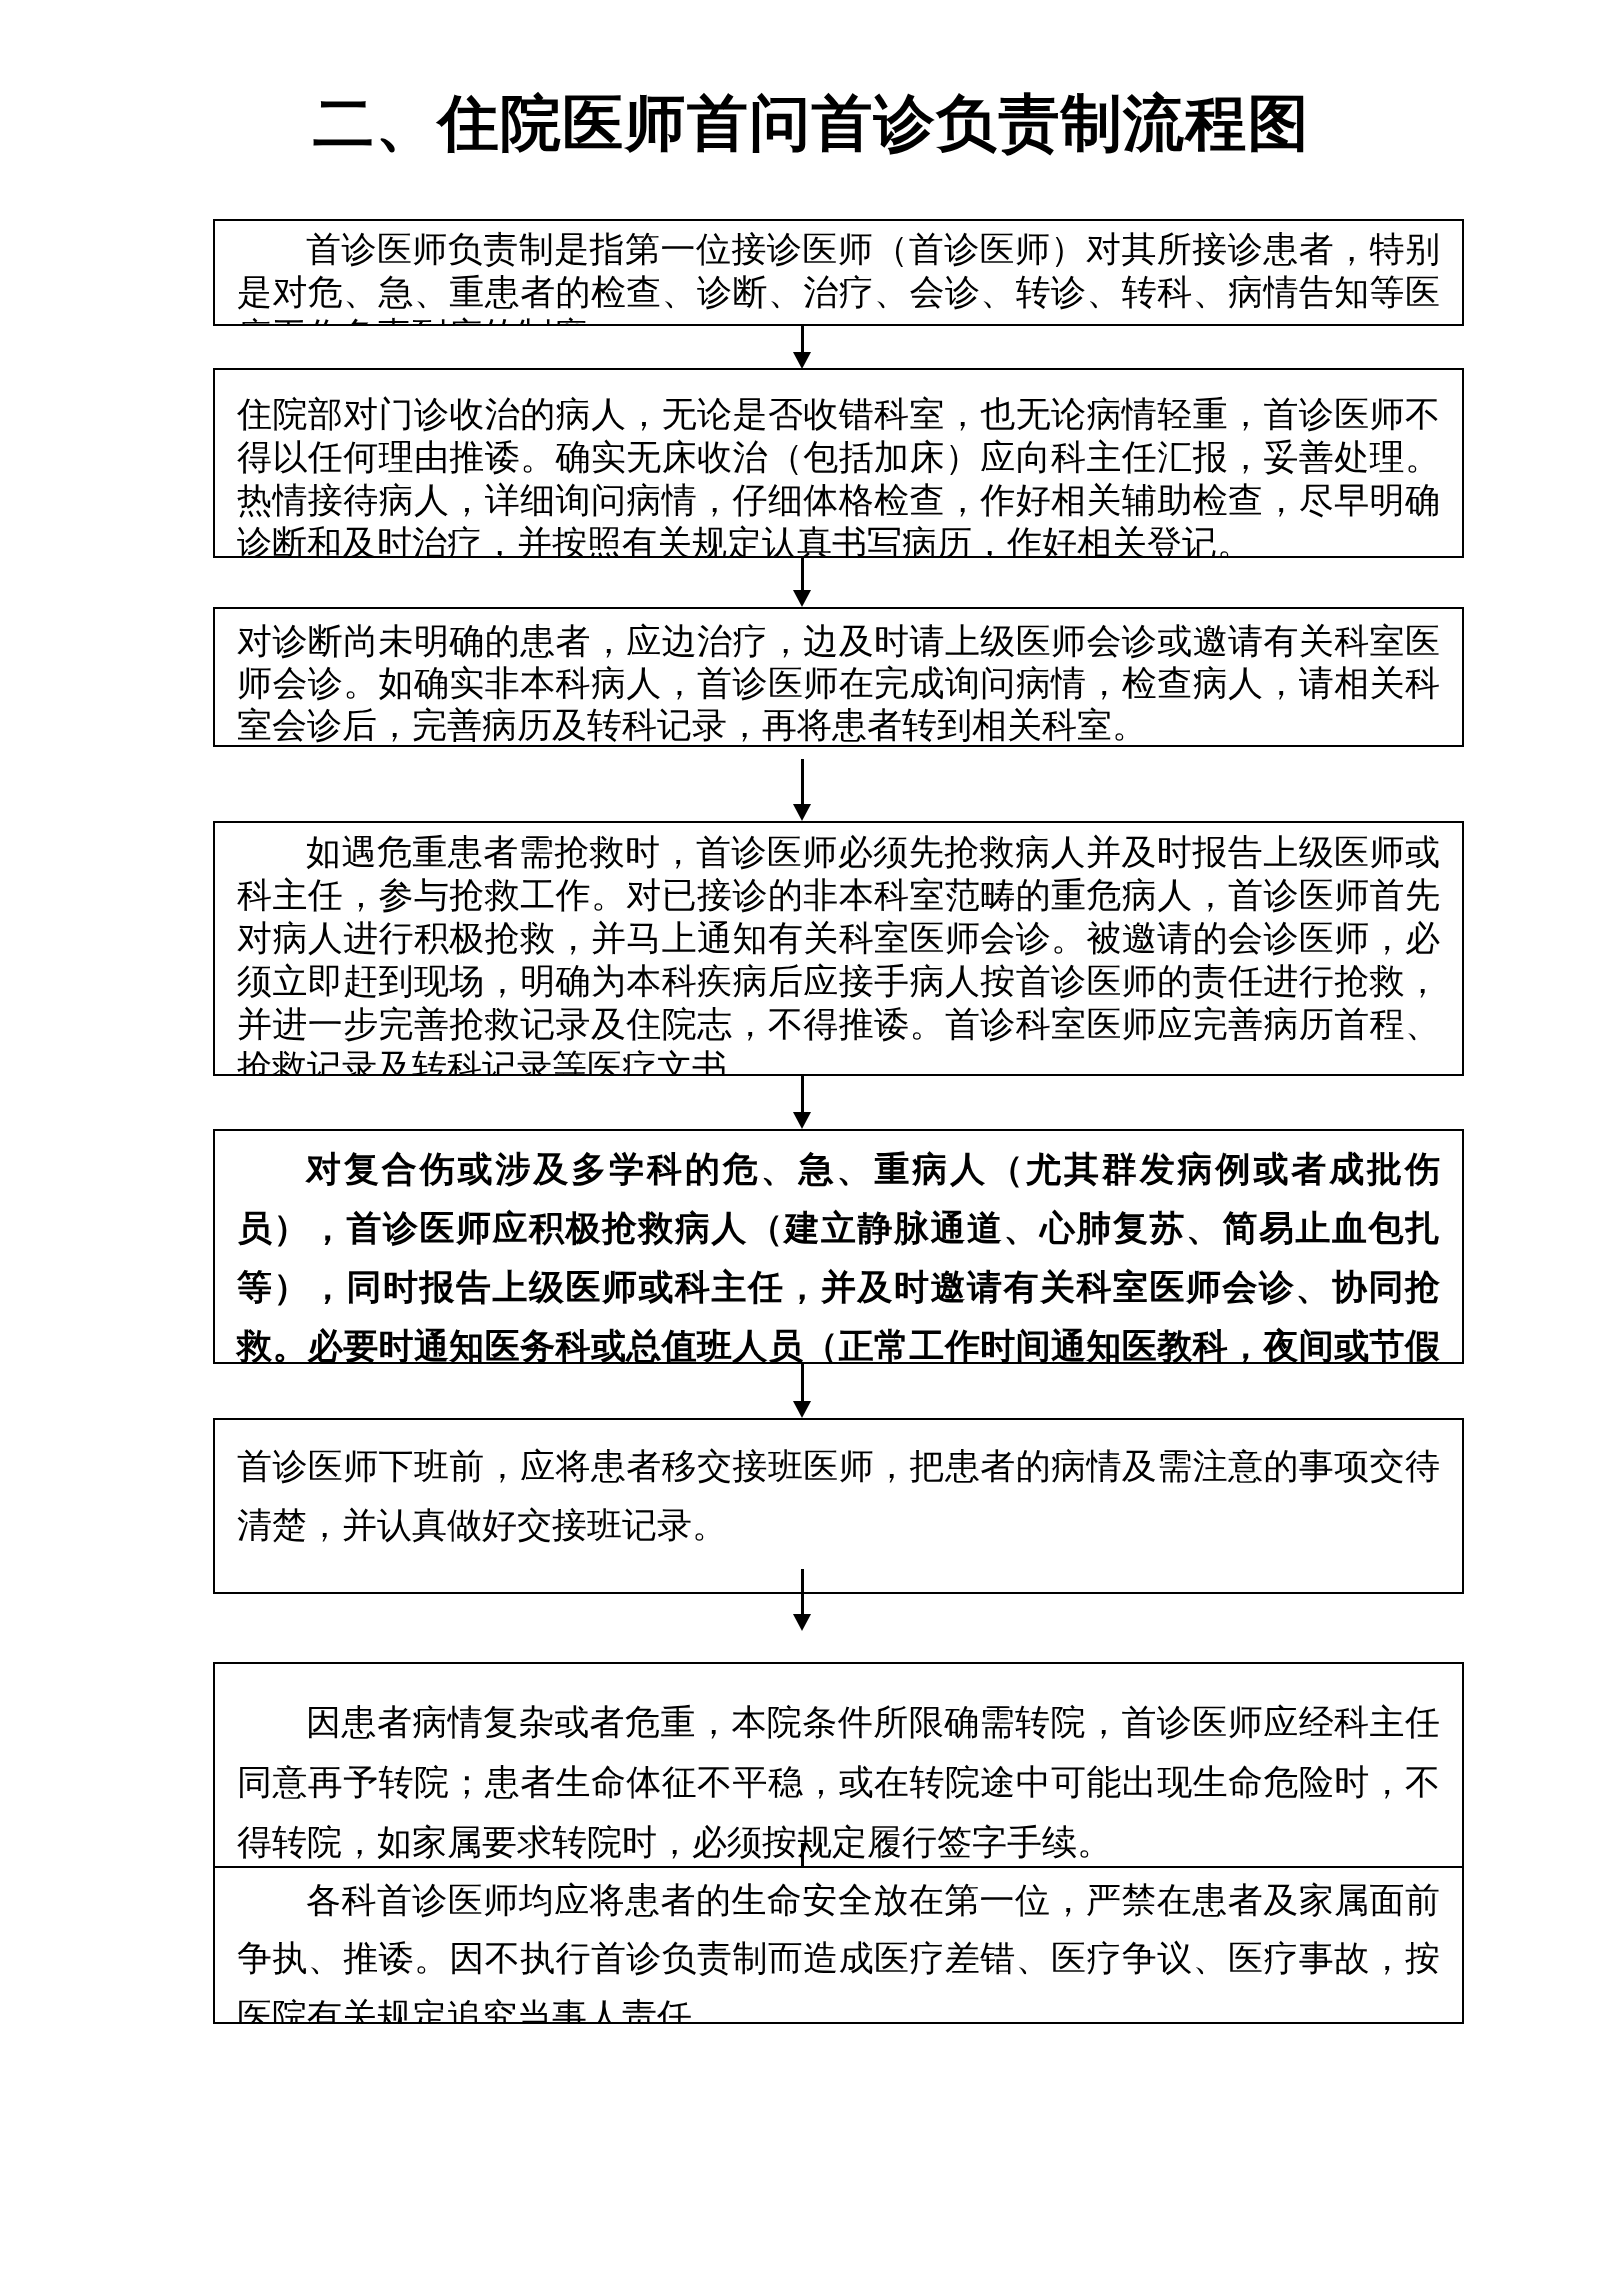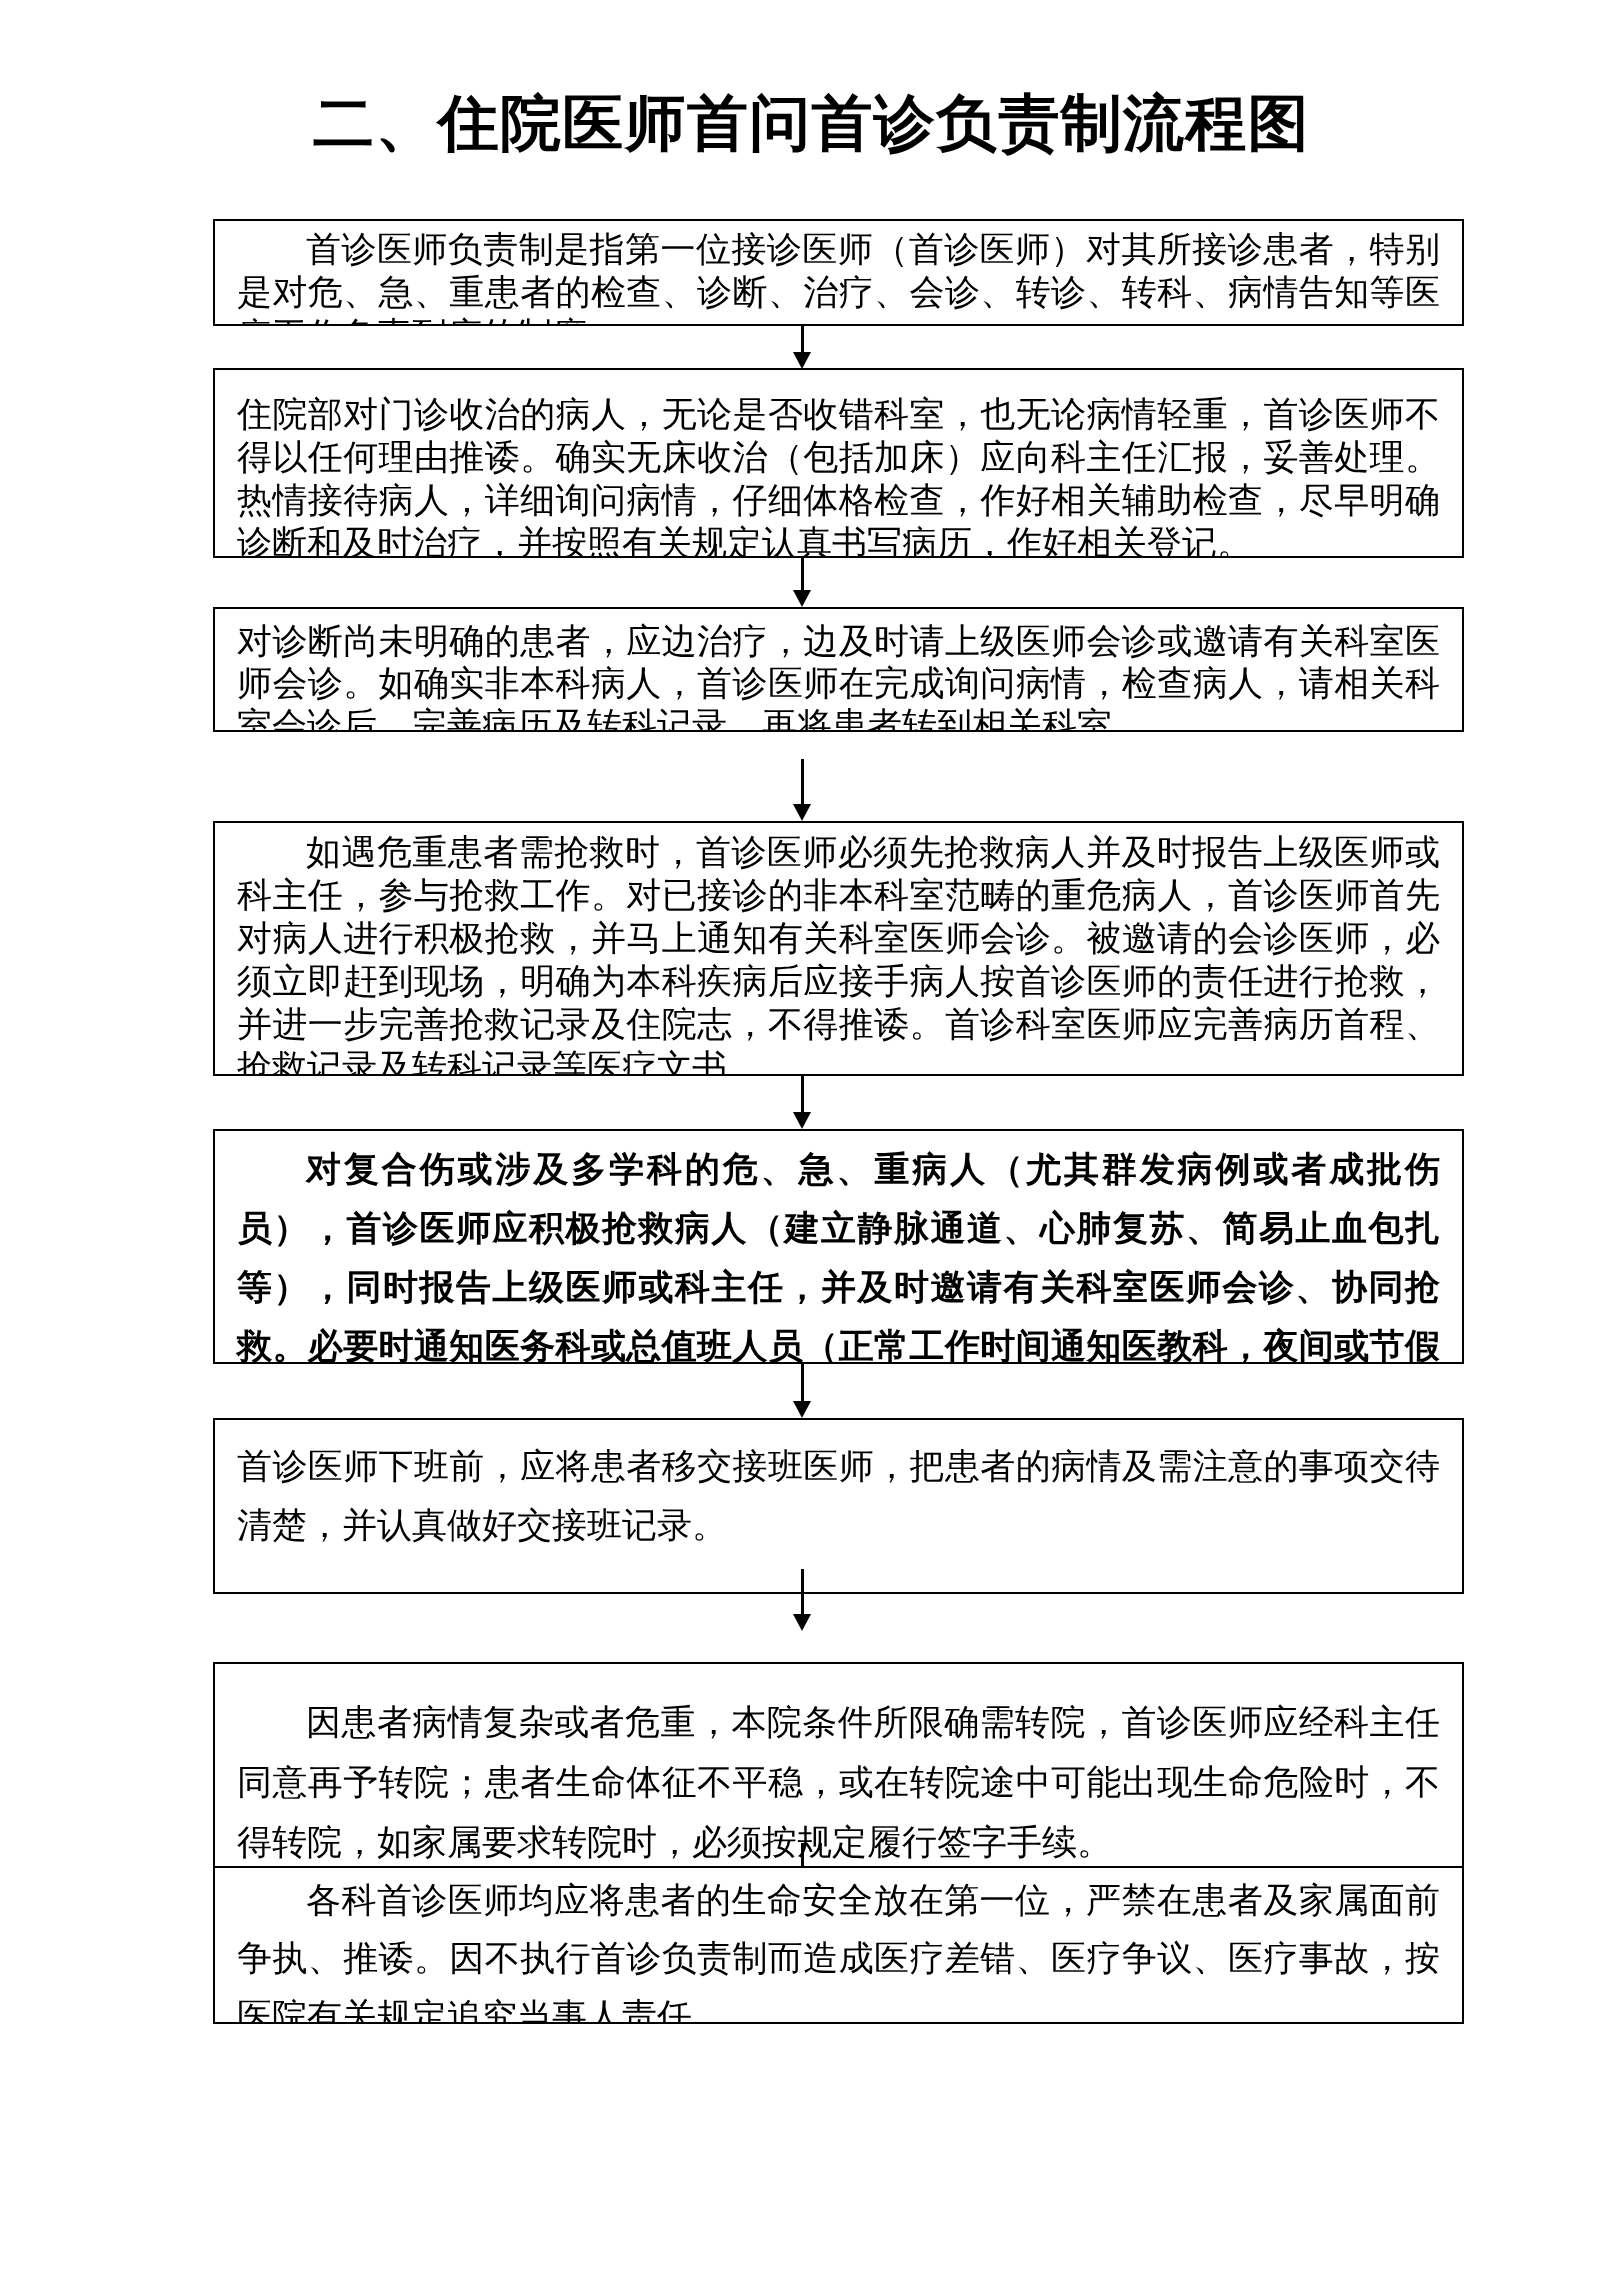--- a/index.html
+++ b/index.html
@@ -43,21 +43,21 @@
     font-size: 35px;
     text-align: justify;
     text-justify: inter-ideograph;
   }
   .indent p { text-indent: 69px; }
 
   .b1 { top: 219px;  height: 107px; padding-top: 7.2px; }
   .b1 p { line-height: 43px; }
   .b2 { top: 368px;  height: 190px; padding-top: 23px; }
   .b2 p { line-height: 43px; }
-  .b3 { top: 607px;  height: 125px; padding-top: 12.4px; }
+  .b3 { top: 607px;  height: 140px; padding-top: 12.4px; }
   .b3 p { line-height: 42px; }
   .b4 { top: 821px; height: 255px; padding-top: 8px; }
   .b4 p { line-height: 43px; }
   .b5 { top: 1129px; height: 235px; padding-top: 9.2px; }
   .b5 p { line-height: 59px; font-weight: bold; }
   .b6 { top: 1418px; height: 176px; padding-top: 17px; }
   .b6 p { line-height: 59px; }
   .b7 { top: 1631px; height: 213px; padding-top: 29px; margin-top: 31px; }
   .b7 p { line-height: 60px; }
   .b8 { top: 1866px; height: 158px; padding-top: 4px; }

